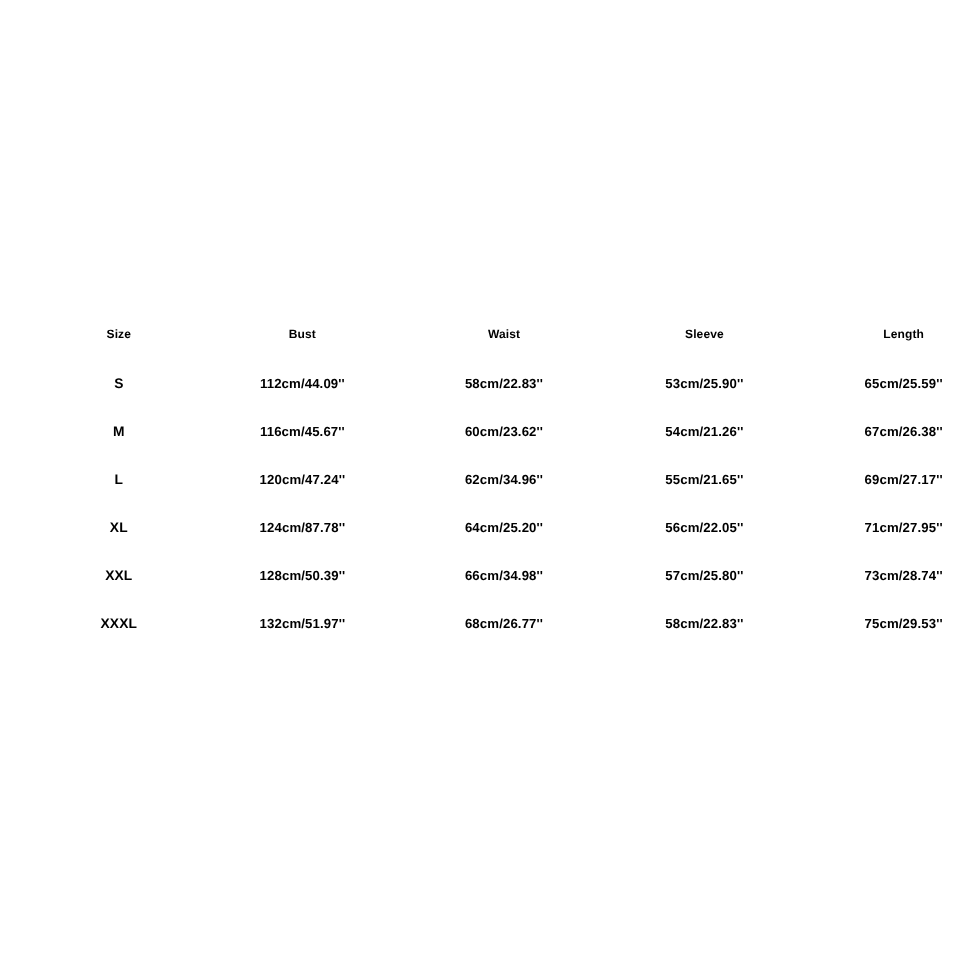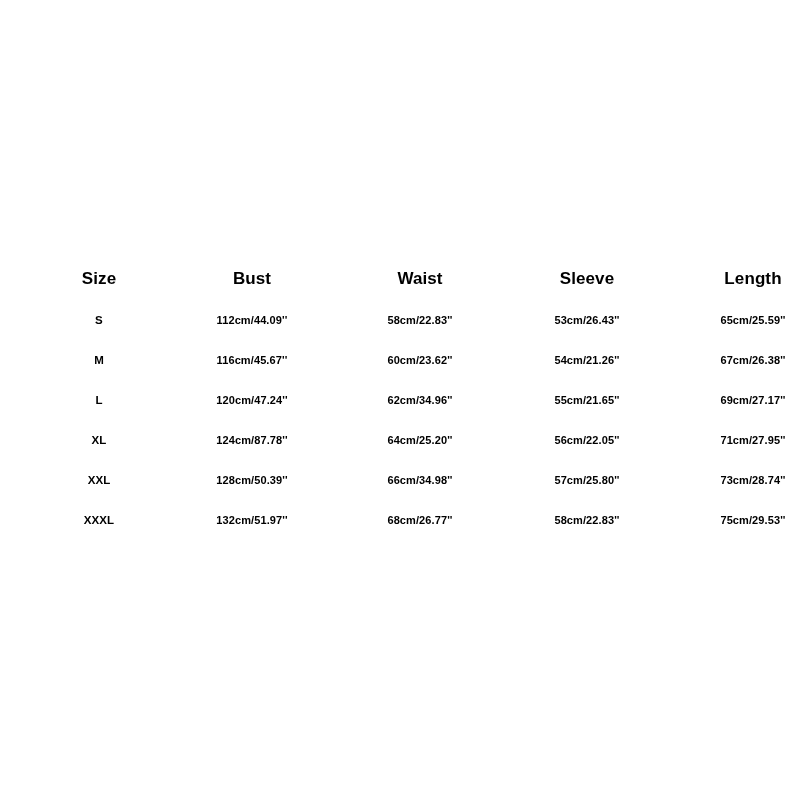--- a/index.html
+++ b/index.html
@@ -38,21 +38,21 @@
     text-align: center;
     vertical-align: middle;
     padding: 0;
     height: 40px;
     color: #000000;
     font-size: 11px;
     letter-spacing: 0.1px;
   }
   .size-chart thead th {
     font-weight: bold;
-    font-size: 17px;
+    font-size: 10px;
     height: 42px;
   }
   .size-chart tbody td.cell-label {
     font-weight: bold;
     font-size: 11.5px;
   }
   .size-chart tbody td.cell-value {
     font-weight: bold;
     font-size: 11px;
     text-align: center;
@@ -77,21 +77,21 @@
         <th>Waist</th>
         <th>Sleeve</th>
         <th>Length</th>
       </tr>
     </thead>
     <tbody>
       <tr>
         <td class="cell-label">S</td>
         <td class="cell-value">112cm/44.09''</td>
         <td class="cell-value">58cm/22.83''</td>
-        <td class="cell-value">53cm/26.43''</td>
+        <td class="cell-value">53cm/25.90''</td>
         <td class="cell-value">65cm/25.59''</td>
       </tr>
       <tr>
         <td class="cell-label">M</td>
         <td class="cell-value">116cm/45.67''</td>
         <td class="cell-value">60cm/23.62''</td>
         <td class="cell-value">54cm/21.26''</td>
         <td class="cell-value">67cm/26.38''</td>
       </tr>
       <tr>

